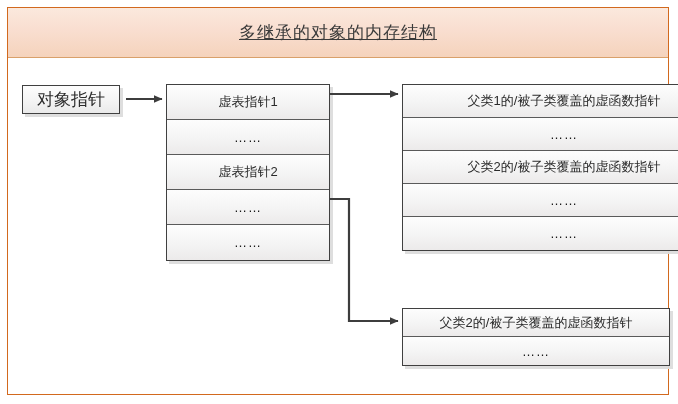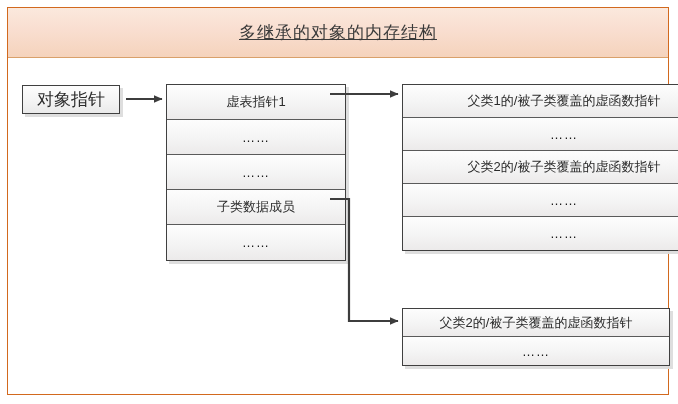--- a/index.html
+++ b/index.html
@@ -90,21 +90,21 @@
     justify-content: center;
     font-size: 17px;
     color: #2b2b2b;
     white-space: nowrap;
   }
 
   
   #obj-stack {
     left: 158px;
     top: 76px;
-    width: 180px;
+    width: 164px;
   }
   #obj-stack .cell { height: 35px; }
 
   
   #vtbl1-stack {
     left: 394px;
     top: 76px;
     width: 324px;
   }
   #vtbl1-stack .cell { height: 33px; }
@@ -134,22 +134,22 @@
 
   <div id="title-banner">
     <div id="title-text">多继承的对象的内存结构</div>
   </div>
 
   <div id="obj-ptr-box">对象指针</div>
 
   <div id="obj-stack" class="stack">
     <div class="cell">虚表指针1</div>
     <div class="cell dots">……</div>
+    <div class="cell">虚表指针2</div>
     <div class="cell dots">……</div>
-    <div class="cell">子类数据成员</div>
     <div class="cell dots">……</div>
   </div>
 
   <div id="vtbl1-stack" class="stack">
     <div class="cell">父类1的/被子类覆盖的虚函数指针</div>
     <div class="cell dots">……</div>
     <div class="cell">父类2的/被子类覆盖的虚函数指针</div>
     <div class="cell dots">……</div>
     <div class="cell dots">……</div>
   </div>

